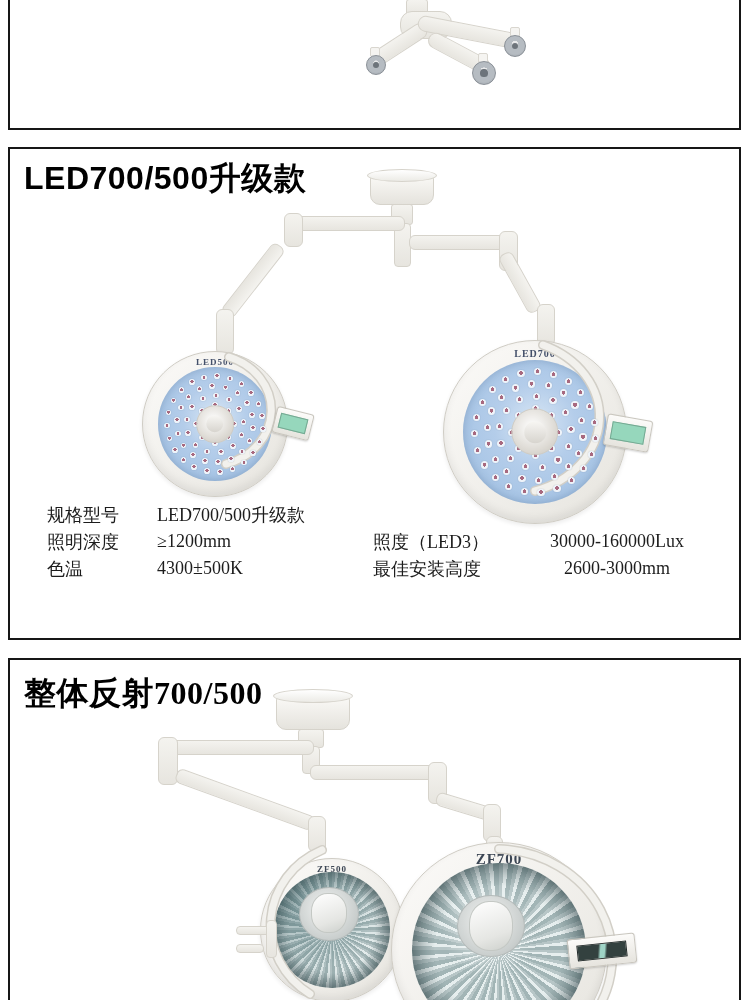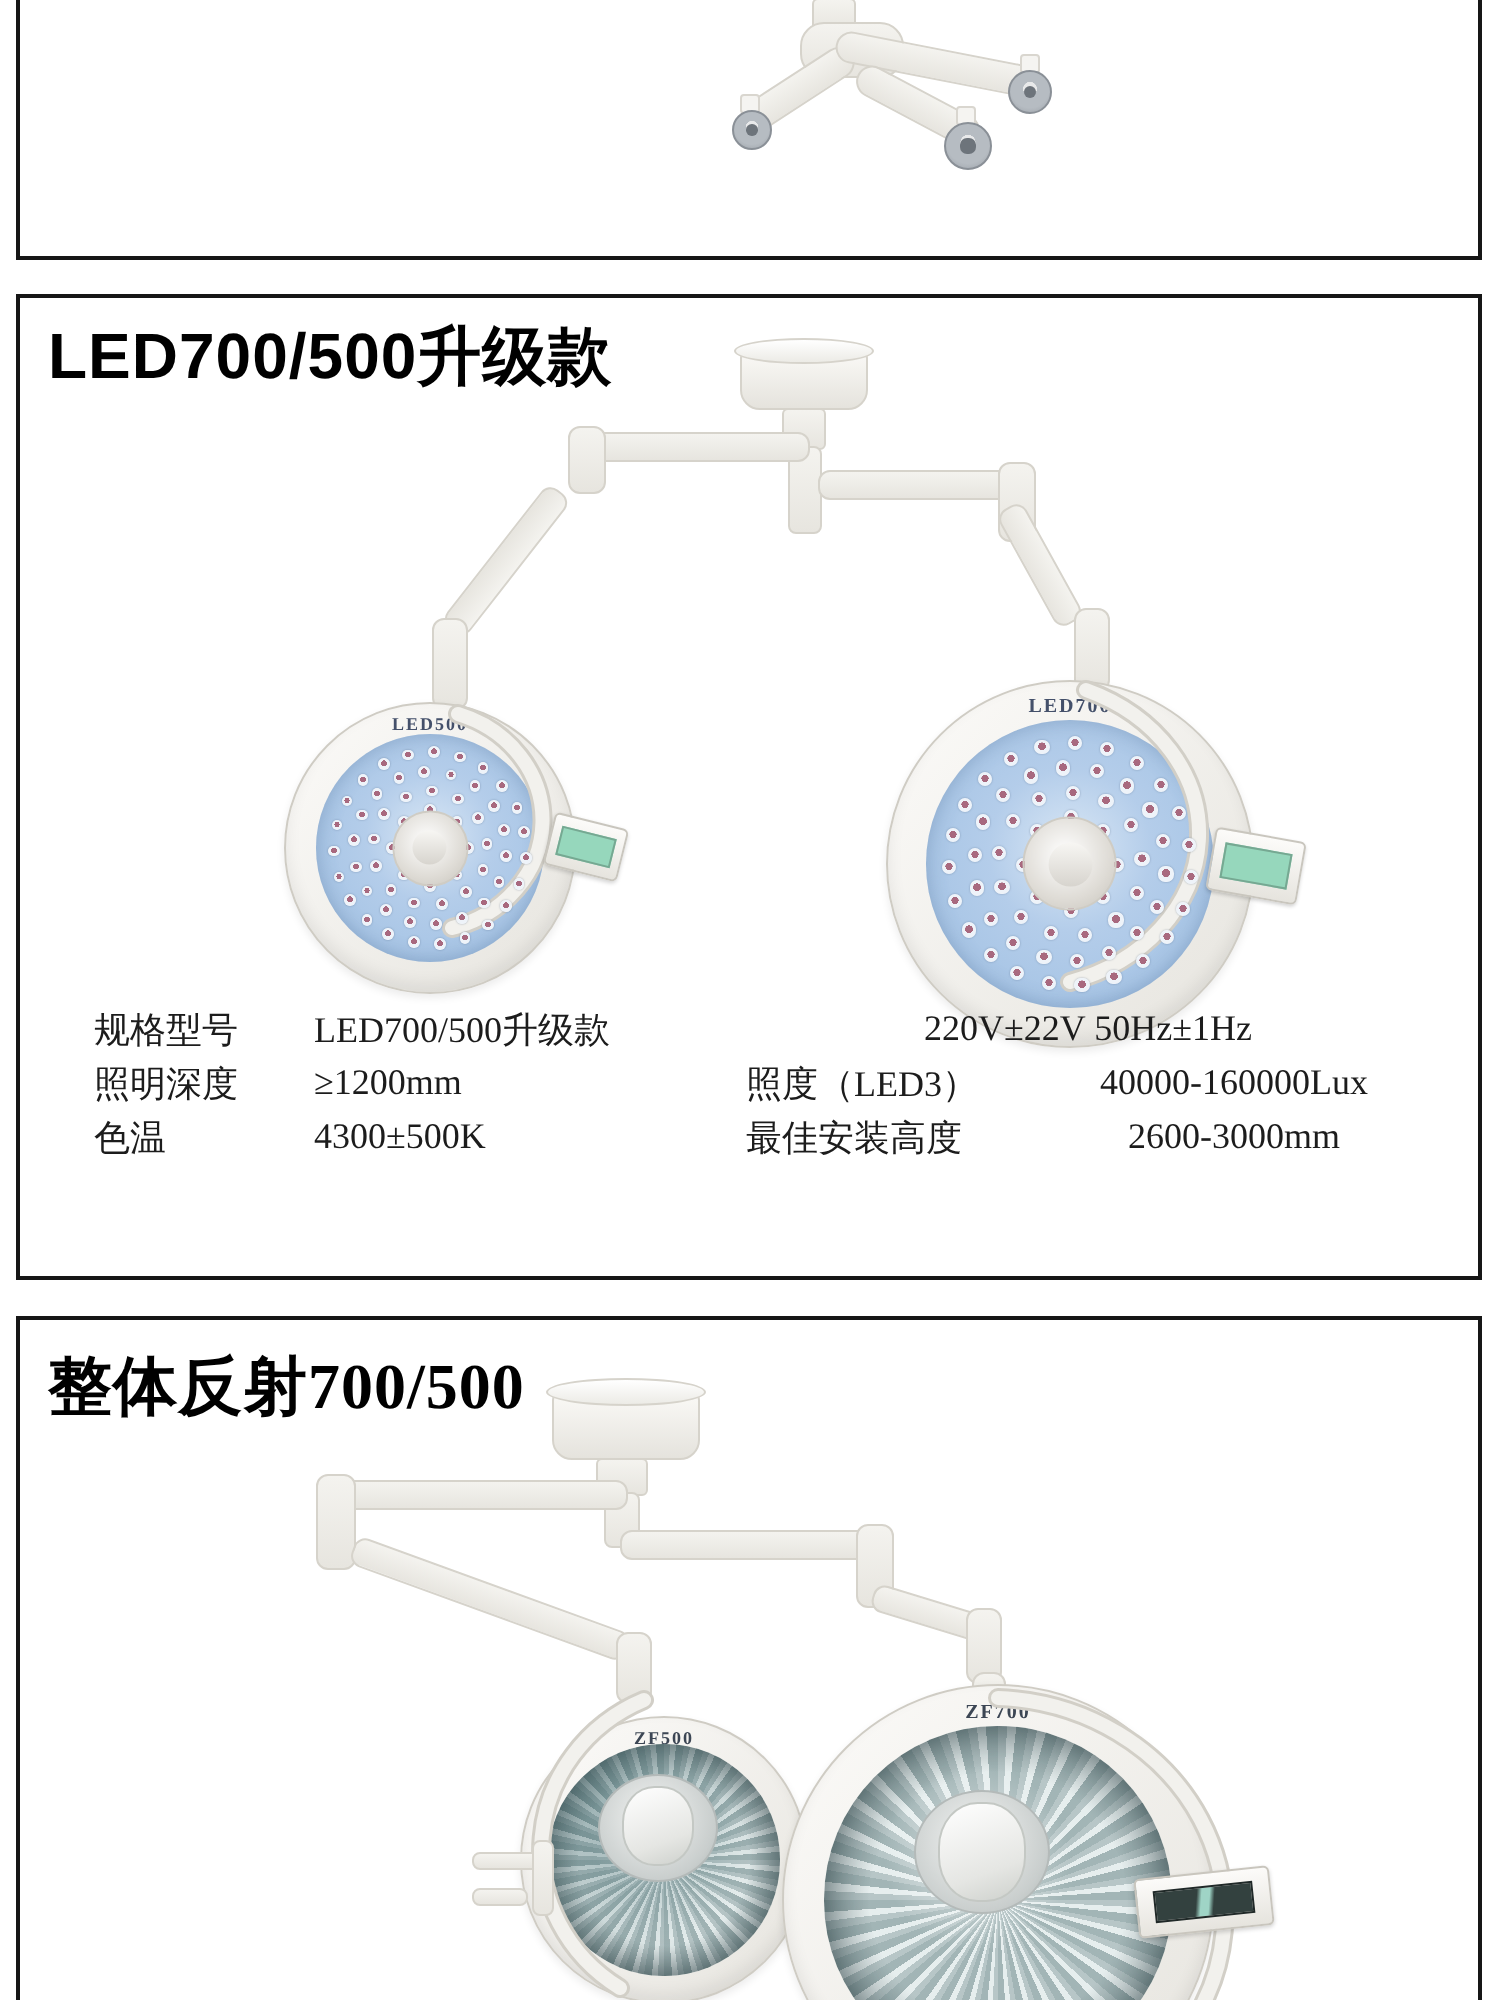--- a/index.html
+++ b/index.html
@@ -272,25 +272,24 @@
           <span class="spec-label">照明深度</span>
           <span class="spec-value">≥1200mm</span>
         </div>
       <div class="spec-row">
           <span class="spec-label">色温</span>
           <span class="spec-value">4300±500K</span>
         </div>
     </div>
     <div class="spec-col spec-col-right">
       <div class="spec-row">
-          <span class="spec-value">220V±22V 50Hz±1Hz</span>
         </div>
       <div class="spec-row">
           <span class="spec-label">照度（LED3）</span>
-          <span class="spec-value">40000-160000Lux</span>
+          <span class="spec-value">30000-160000Lux</span>
         </div>
       <div class="spec-row">
           <span class="spec-label">最佳安装高度</span>
           <span class="spec-value">2600-3000mm</span>
         </div>
     </div>
   </div>
 </section>
 
 <section class="box box-reflect">
@@ -312,21 +311,21 @@
   <div class="tube" style="left:473px;top:144px;width:18px;height:38px;"></div>
   <div class="tube" style="left:476px;top:176px;width:17px;height:18px;"></div>
 
   <div class="lamp" style="left:250px;top:198px;width:144px;height:144px;">
     <div class="lamp-label" style="top:5px;font-size:9px;color:#3c4654;">ZF500</div>
     <div class="ref-face teal"></div>
     <div class="bulb-cap" style="left:38px;top:28px;width:60px;height:54px;"></div>
     <div class="bulb-core" style="left:50px;top:34px;width:36px;height:40px;"></div>
   </div>
   <div class="lamp" style="left:381px;top:182px;width:216px;height:216px;">
-    <div class="lamp-label" style="top:8px;font-size:10px;color:#3c4654;">ZF700</div>
+    <div class="lamp-label" style="top:8px;font-size:15px;color:#3c4654;">ZF700</div>
     <div class="ref-face"></div>
     <div class="bulb-cap" style="left:65px;top:52px;width:68px;height:62px;"></div>
     <div class="bulb-core" style="left:77px;top:58px;width:44px;height:50px;"></div>
   </div>
 
   <svg class="art" width="733" height="400" viewBox="0 0 733 400">
     <path class="yoke-under" d="M 312 190 A 86 82 0 0 0 300 334"></path>
     <path class="yoke-over" d="M 312 190 A 86 82 0 0 0 300 334"></path>
     <path class="yoke-under" d="M 489 189 A 118 108 0 0 1 580 360"></path>
     <path class="yoke-over" d="M 489 189 A 118 108 0 0 1 580 360"></path>

